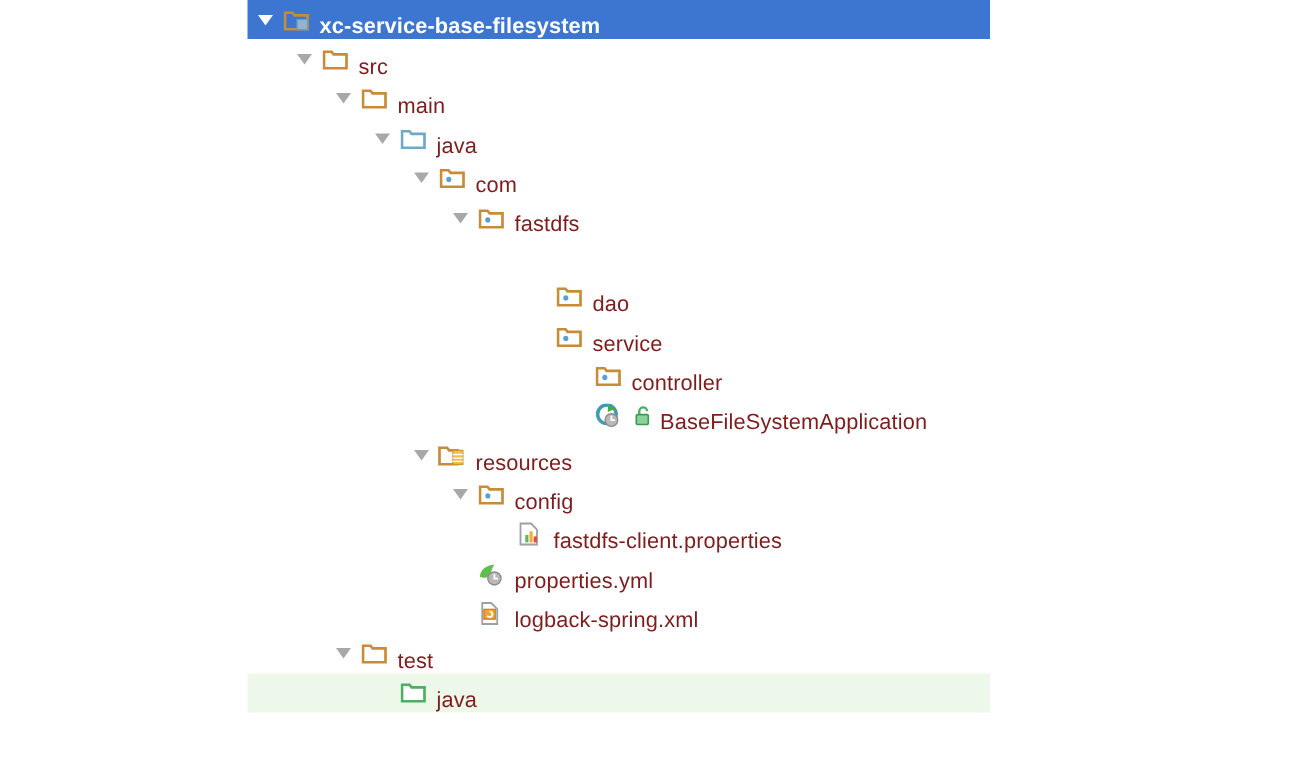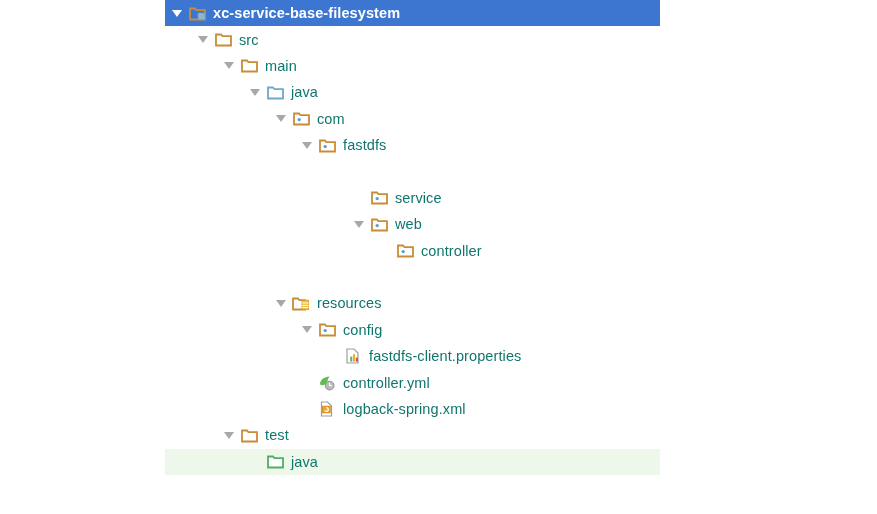--- a/index.html
+++ b/index.html
@@ -41,21 +41,21 @@
     height: 26.4px;
     z-index: 0;
   }
   .row.selected .band { background: #3d76d0; }
   .row.marked   .band { background: #eef8ea; }
 
   .row .content {
     position: relative;
     z-index: 1;
     display: flex;
-    align-items: center;
+    align-items: flex-end;
     height: 26.4px;
   }
 
   .indent { display: inline-block; height: 1px; }
 
   
   .arrow {
     width: 18px;
     height: 26.4px;
     display: inline-flex;
@@ -79,21 +79,21 @@
     display: inline-flex;
     align-items: center;
     justify-content: center;
     flex: 0 0 22px;
     margin-right: 3px;
   }
   .icon.narrow { width: 18px; flex: 0 0 18px; margin-right: 1px; }
 
   .label {
     font-size: 14.5px;
-    color: #0f766e;
+    color: #7f1d1d;
     letter-spacing: 0.1px;
     padding-left: 2px;
   }
   .row.selected .label {
     color: #ffffff;
     font-weight: bold;
   }
 </style>
 </head>
 <body>
@@ -201,57 +201,78 @@
         <span class="indent" style="width: 350px;"></span>
         <span class="arrow empty">
           <i></i>
         </span>
         <span class="icon">
           <svg width="17" height="15" viewBox="0 0 17 15">
             <path d="M1 2.5h5l1.4 1.7H16v9.3H1z" fill="#ffffff" stroke="#c98c36" stroke-width="1.8"></path>
             <circle cx="6.2" cy="8.6" r="1.7" fill="#5a9fd4"></circle>
           </svg>
         </span>
+        <span class="label">dao</span>
+      </div>
+    </div>
+    <div class="row">
+      <div class="band"></div>
+      <div class="content">
+        <span class="indent" style="width: 350px;"></span>
+        <span class="arrow empty">
+          <i></i>
+        </span>
+        <span class="icon">
+          <svg width="17" height="15" viewBox="0 0 17 15">
+            <path d="M1 2.5h5l1.4 1.7H16v9.3H1z" fill="#ffffff" stroke="#c98c36" stroke-width="1.8"></path>
+            <circle cx="6.2" cy="8.6" r="1.7" fill="#5a9fd4"></circle>
+          </svg>
+        </span>
         <span class="label">service</span>
       </div>
     </div>
     <div class="row">
       <div class="band"></div>
       <div class="content">
-        <span class="indent" style="width: 350px;"></span>
-        <span class="arrow">
-          <i></i>
-        </span>
-        <span class="icon">
-          <svg width="17" height="15" viewBox="0 0 17 15">
-            <path d="M1 2.5h5l1.4 1.7H16v9.3H1z" fill="#ffffff" stroke="#c98c36" stroke-width="1.8"></path>
-            <circle cx="6.2" cy="8.6" r="1.7" fill="#5a9fd4"></circle>
-          </svg>
-        </span>
-        <span class="label">web</span>
-      </div>
-    </div>
-    <div class="row">
-      <div class="band"></div>
-      <div class="content">
         <span class="indent" style="width: 376px;"></span>
         <span class="arrow empty">
           <i></i>
         </span>
         <span class="icon">
           <svg width="17" height="15" viewBox="0 0 17 15">
             <path d="M1 2.5h5l1.4 1.7H16v9.3H1z" fill="#ffffff" stroke="#c98c36" stroke-width="1.8"></path>
             <circle cx="6.2" cy="8.6" r="1.7" fill="#5a9fd4"></circle>
           </svg>
         </span>
         <span class="label">controller</span>
       </div>
     </div>
     <div class="row">
       <div class="band"></div>
+      <div class="content">
+        <span class="indent" style="width: 376px;"></span>
+        <span class="arrow empty">
+          <i></i>
+        </span>
+        <span class="icon">
+          <svg width="17" height="16" viewBox="0 0 17 16">
+            <circle cx="7.6" cy="7.2" r="6.2" fill="none" stroke="#3f9ab5" stroke-width="2.3"></circle>
+            <path d="M8.2 1.3l5.4 2.1-5.4 2.2z" fill="#47ab3c"></path>
+            <circle cx="10.6" cy="11" r="4.2" fill="#b9b9b9" stroke="#8a8a8a" stroke-width="0.9"></circle>
+            <path d="M10.6 8.6v2.5h1.9" fill="none" stroke="#ffffff" stroke-width="1.2" stroke-linecap="round"></path>
+          </svg>
+        </span>
+        <span class="icon narrow">
+          <svg width="13" height="15" viewBox="0 0 13 15">
+            <path d="M4.2 6.5V4.2a2.6 2.6 0 0 1 5.2 0" fill="none" stroke="#4fae63" stroke-width="1.6"></path>
+            <rect x="2.2" y="6.4" width="8" height="6.6" rx="0.8" fill="#8cd19a" stroke="#3e9a52" stroke-width="1.1"></rect>
+          </svg>
+        </span>
+        <span class="label">BaseFileSystemApplication</span>
+      </div>
     </div>
     <div class="row">
       <div class="band"></div>
       <div class="content">
         <span class="indent" style="width: 272px;"></span>
         <span class="arrow">
           <i></i>
         </span>
         <span class="icon">
           <svg width="18" height="15" viewBox="0 0 18 15">
@@ -306,21 +327,21 @@
         <span class="arrow empty">
           <i></i>
         </span>
         <span class="icon">
           <svg width="18" height="16" viewBox="0 0 18 16">
             <path d="M2 9.5C2 4.8 6.2 1.8 11.5 1.5 9.6 4 10 6.3 8 8.6c-1.7 2-3.5 2-6 0.9z" fill="#5fbf4a"></path>
             <circle cx="11.6" cy="10.6" r="4.4" fill="#b9b9b9" stroke="#8a8a8a" stroke-width="0.9"></circle>
             <path d="M11.6 8.1v2.6h2" fill="none" stroke="#ffffff" stroke-width="1.2" stroke-linecap="round"></path>
           </svg>
         </span>
-        <span class="label">controller.yml</span>
+        <span class="label">properties.yml</span>
       </div>
     </div>
     <div class="row">
       <div class="band"></div>
       <div class="content">
         <span class="indent" style="width: 298px;"></span>
         <span class="arrow empty">
           <i></i>
         </span>
         <span class="icon">

